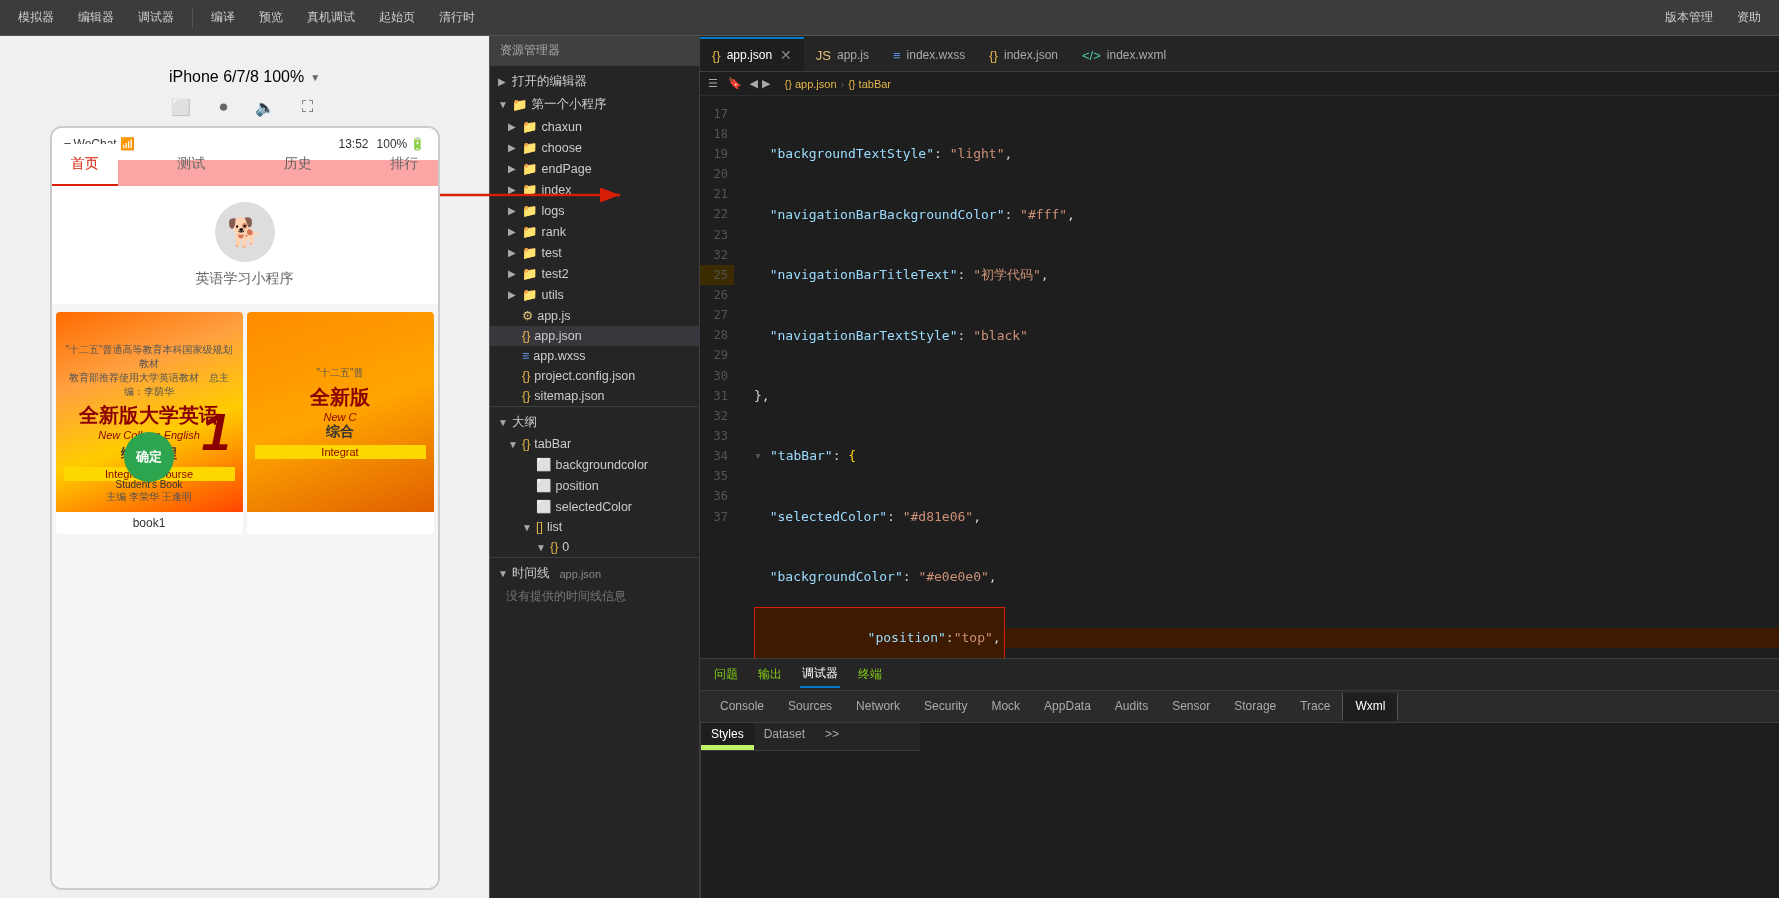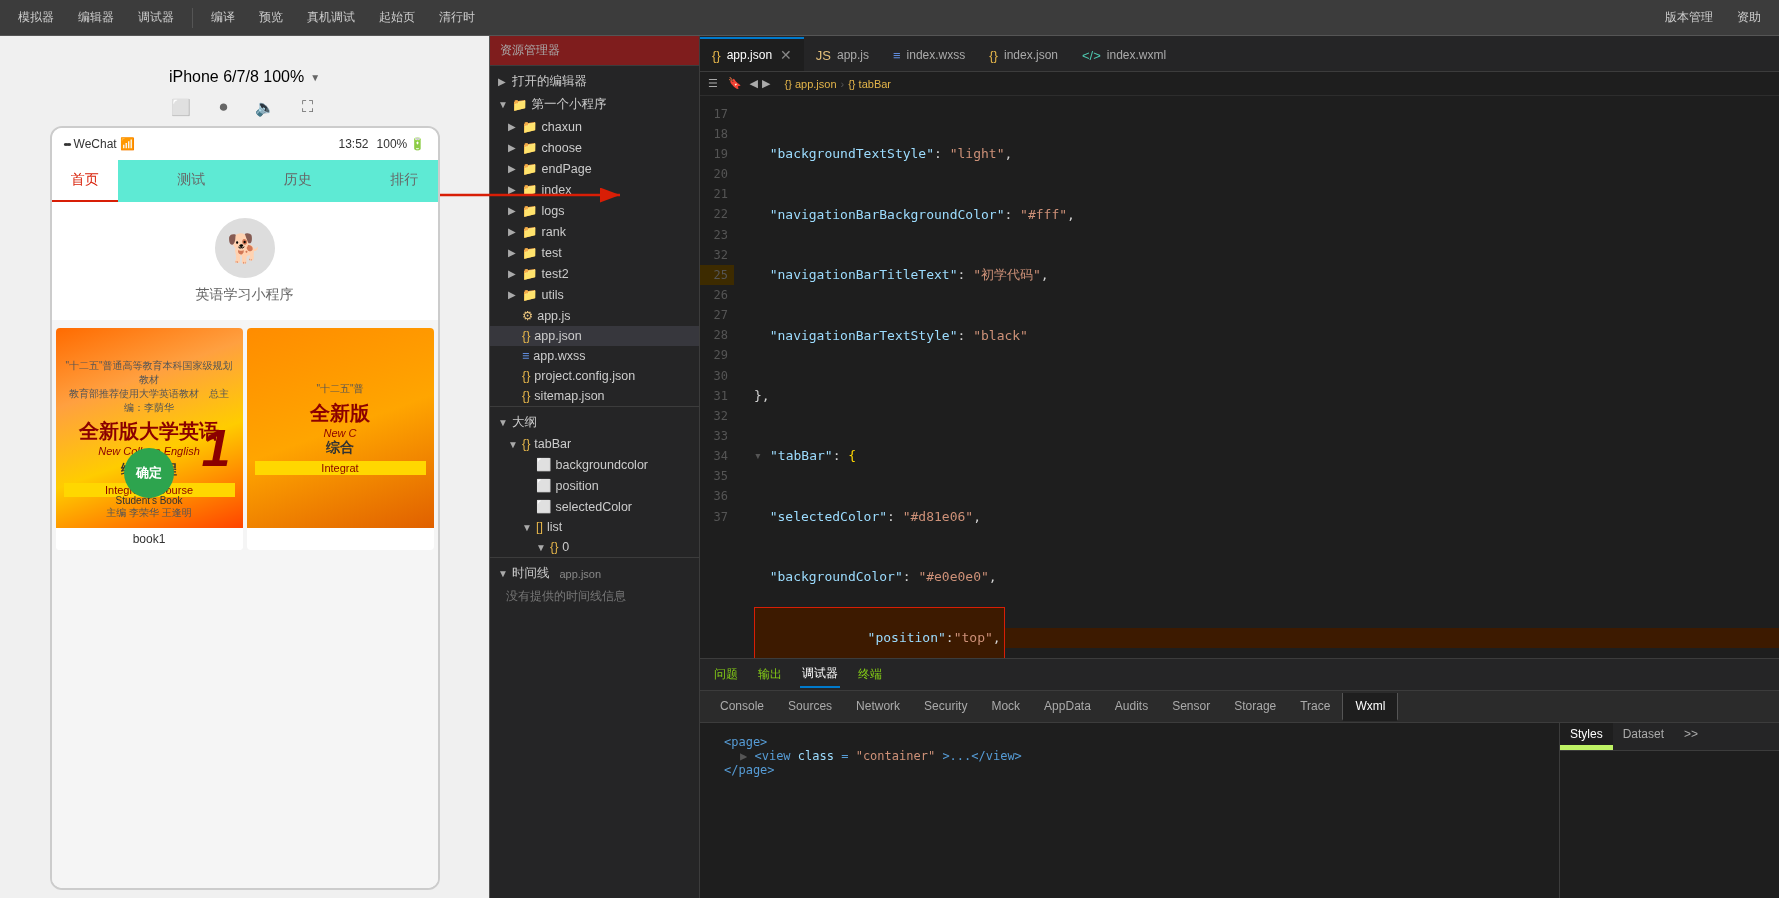--- a/index.html
+++ b/index.html
@@ -147,22 +147,22 @@
     }
     .record-dot {
       width: 8px;
       height: 8px;
       border-radius: 50%;
       background: #333;
     }
 
     
     .phone-tabbar-top {
-      background: #5eead4;
-      height: 42px;
+      background: #fca5a5;
+      height: 26px;
       display: flex;
       align-items: flex-end;
       gap: 40px;
     }
     .phone-tab {
       flex: 1;
       height: 42px;
       display: flex;
       flex-direction: column;
       align-items: center;
@@ -297,21 +297,21 @@
       flex-shrink: 0;
       display: flex;
       flex-direction: column;
       border-right: 1px solid #3c3c3c;
       overflow: hidden;
     }
     .panel-header {
       padding: 6px 10px;
       font-size: 12px;
       color: #aaa;
-      background: #7f1d1d;
+      background: #404040;
       border-bottom: 1px solid #3c3c3c;
       display: flex;
       align-items: center;
       gap: 6px;
     }
     .file-tree {
       flex: 1;
       overflow-y: auto;
       padding: 4px 0;
     }
@@ -900,38 +900,20 @@
         <span class="devtools-tab">AppData</span>
         <span class="devtools-tab">Audits</span>
         <span class="devtools-tab">Sensor</span>
         <span class="devtools-tab">Storage</span>
         <span class="devtools-tab">Trace</span>
         <span class="devtools-tab active-wxml" style="background:#1e1e1e; color:white; border-left:1px solid #555; border-right:1px solid #555; padding:6px 12px;">Wxml</span>
       </div>
 
       <div class="bottom-content">
 
-        <div class="bottom-left">
-          <div class="wxml-content">
-            <div>
-              <span class="wxml-tag">&lt;page&gt;</span>
-            </div>
-            <div style="padding-left:16px;">
-              <span style="color:#555; cursor:pointer;">▶</span>
-              <span class="wxml-tag"> &lt;view </span>
-              <span class="wxml-attr">class</span>
-              <span class="wxml-tag">=</span>
-              <span class="wxml-val">"container"</span>
-              <span class="wxml-tag">&gt;...&lt;/view&gt;</span>
-            </div>
-            <div>
-              <span class="wxml-tag">&lt;/page&gt;</span>
-            </div>
-          </div>
-        </div>
 
         <div class="bottom-right">
           <div class="right-tabs">
             <span class="right-tab active">Styles</span>
             <span class="right-tab">Dataset</span>
             <span class="right-tab">&gt;&gt;</span>
           </div>
           <div class="right-content">
           </div>
         </div>

